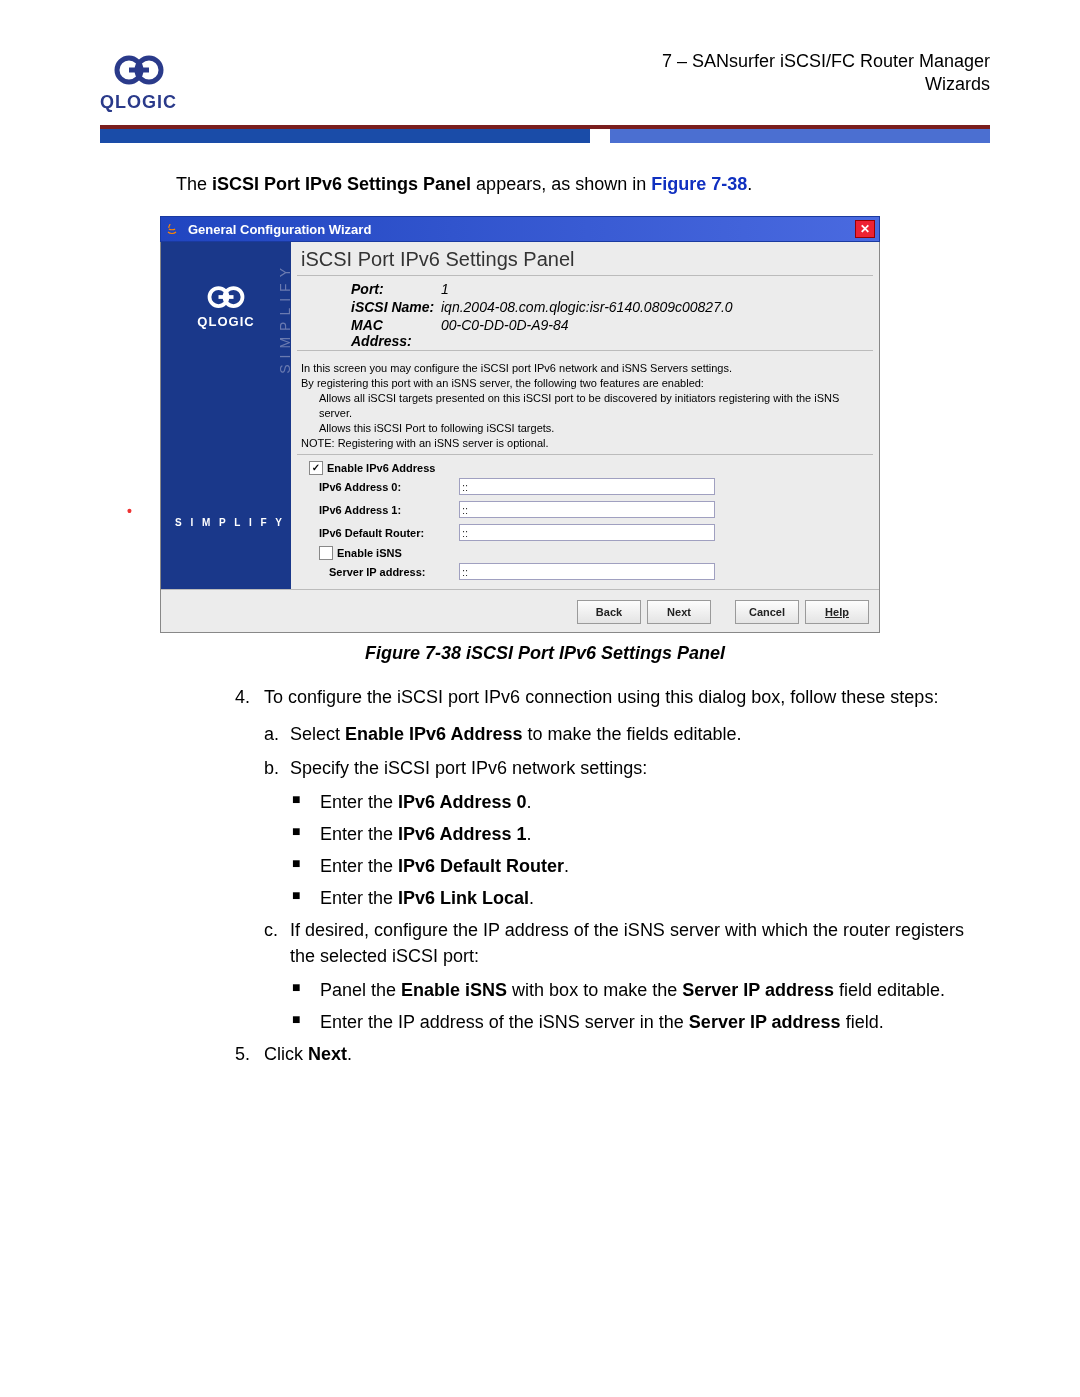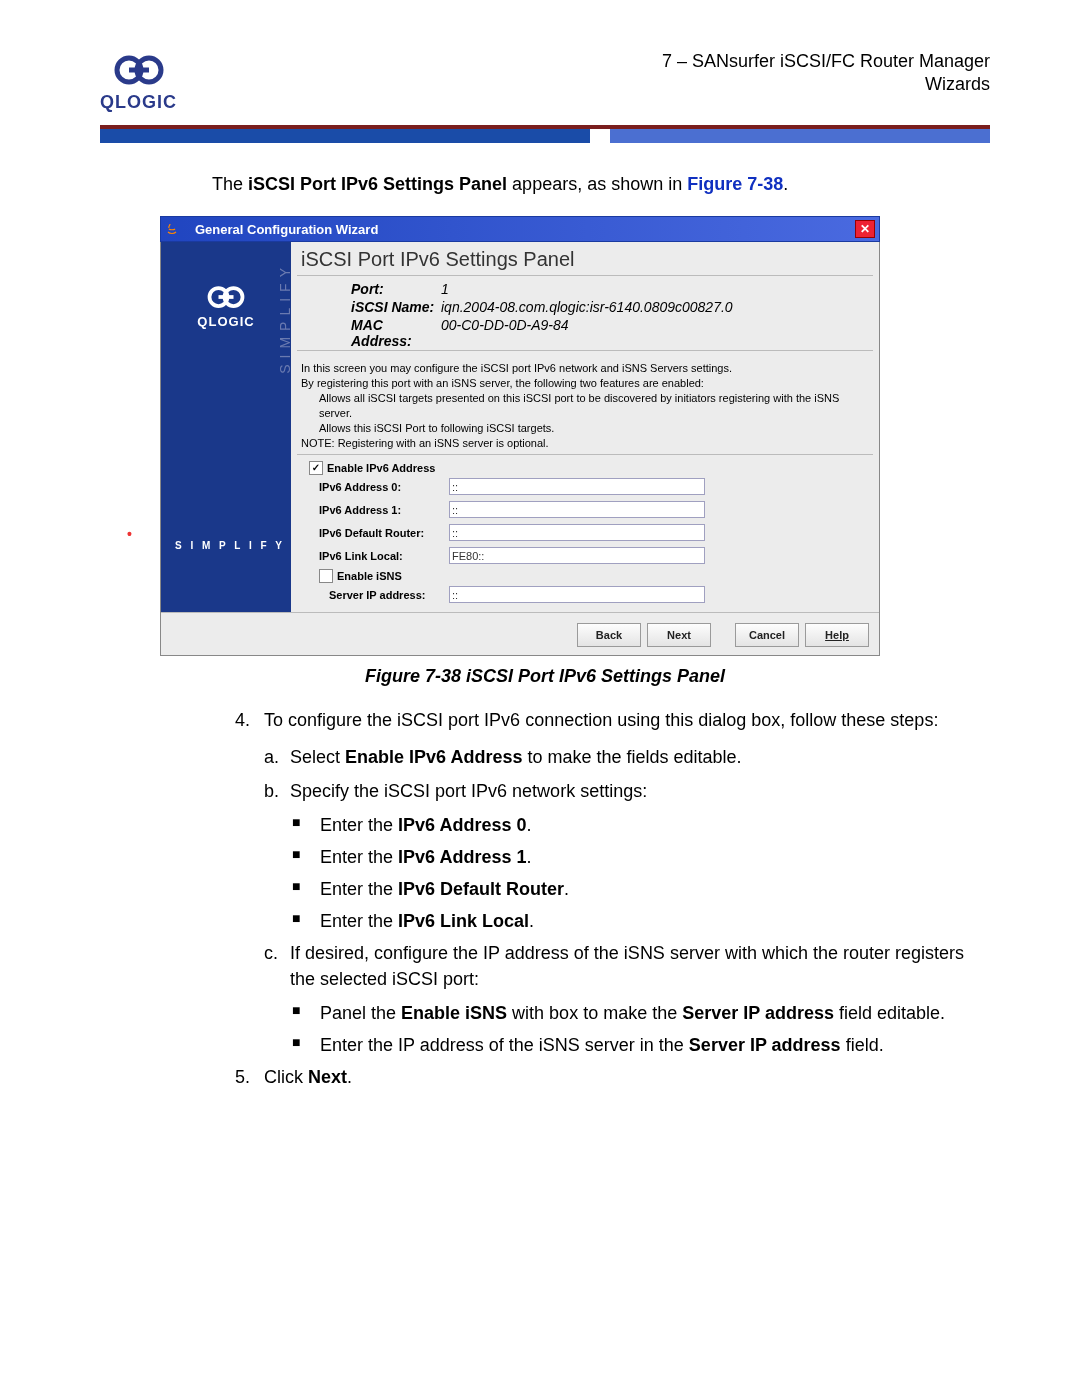--- a/index.html
+++ b/index.html
@@ -24,33 +24,33 @@
   }
   .logo-block { display: flex; flex-direction: column; align-items: center; }
   .logo-svg { width: 60px; height: 40px; }
   .logo-text { font-weight: bold; color: #2a3a8a; letter-spacing: 1px; font-size: 18px; margin-top: 2px; }
   .header-right { text-align: right; font-size: 18px; line-height: 1.3; }
   .rule-thick { border-top: 4px solid #7a1e1e; margin: 12px 0 0 0; }
   .rule-tabs { height: 14px; display:flex; }
   .tab-a { background:#1a4ca8; width: 55%; height:14px; }
   .tab-gap { width: 20px; }
   .tab-b { background:#4b6fd1; flex:1; height:14px; }
-  .body-text { font-size: 18px; margin-left: 112px; margin-top: 30px; margin-right: 10px; line-height: 1.3; }
+  .body-text { font-size: 18px; margin-left: 76px; margin-top: 30px; margin-right: 10px; line-height: 1.3; }
   .body-text b { font-weight: bold; }
   .fig-link { color: #1030c0; font-weight: bold; }
   
   .dialog-wrapper { margin: 20px 0 10px 60px; width: 720px; }
   .dlg-titlebar {
     background: linear-gradient(to right,#2045c0,#4a6ae0);
     color:#fff; font-weight:bold; font-size:13px;
     display:flex; align-items:center; justify-content:space-between;
     padding: 3px 4px 3px 4px;
     border:1px solid #1a3aa0;
   }
-  .dlg-title-left { display:flex; align-items:center; gap:16px;}
+  .dlg-title-left { display:flex; align-items:center; gap:9px;}
   .java-icon { width:14px; height:14px; display:inline-block; }
   .close-x {
     width:18px; height:16px; background:#e23; color:#fff; font-weight:bold;
     display:flex; align-items:center; justify-content:center; font-size:12px;
     border:1px solid #900; cursor:default;
   }
   .dlg-body { border:1px solid #888; border-top:none; background:#ececec; }
   .dlg-main { display:flex; }
   .dlg-sidebar { width:130px; background:#1a388a; position:relative; }
   .sidebar-inner { color:#fff; text-align:center; padding-top:40px; }
@@ -69,21 +69,21 @@
   .info-row { display:flex; padding:1px 10px 1px 60px; font-size:14px;font-style:italic;}
   .info-label { width:90px; font-weight:bold; }
   .desc { padding:6px 10px 4px 10px; font-size:11px; line-height:1.35; }
   .desc .indent { padding-left:18px; display:block;}
   .fs-title { font-weight:bold; font-size:11px; padding:2px 0 0 18px; display:flex; align-items:center; gap:4px;}
   .chk {
      width:12px; height:12px; border:1px solid #888; background:#fff; display:inline-flex;
      align-items:center; justify-content:center; font-size:10px; color:#000;
   }
   .chk.checked::after { content:"✓"; font-size:10px; line-height:10px; }
-  .field-row { display:flex; align-items:center; padding:3px 10px 3px 28px; gap:0;}
+  .field-row { display:flex; align-items:center; padding:3px 10px 3px 28px; gap:10px;}
   .field-label { width:130px; font-weight:bold; font-size:11px;}
   .field-input {
      flex:0 0 250px; height:15px; border:1px solid #a0a0c0; background:#fff;
      font-size:11px; padding:0 2px; display:flex; align-items:center; color:#333;
   }
   .footer-bar { border-top:1px solid #bbb; padding:10px 10px 8px 10px; display:flex; justify-content:flex-end; gap:24px; background:#ececec;}
   .btn {
     min-width:62px; height:22px; background:linear-gradient(#fdfdfd,#e4e4e4);
     border:1px solid #9a9a9a; font-size:11px; display:flex; align-items:center; justify-content:center;
     cursor:default; font-weight:bold; color:#222;
@@ -195,24 +195,20 @@
             <div class="field-input">::</div>
           </div>
           <div class="field-row">
             <div class="field-label">IPv6 Address 1:</div>
             <div class="field-input">::</div>
           </div>
           <div class="field-row">
             <div class="field-label">IPv6 Default Router:</div>
             <div class="field-input">::</div>
           </div>
-          <div class="field-row">
-            <div class="field-label">IPv6 Link Local:</div>
-            <div class="field-input">FE80::</div>
-          </div>
           <div class="fs-title" style="padding-left:28px;">
             <span class="chk"></span>
             <span>Enable iSNS</span>
           </div>
           <div class="field-row" style="padding-left:38px;">
             <div class="field-label" style="width:120px;">Server IP address:</div>
             <div class="field-input">::</div>
           </div>
         </div>
       </div>

